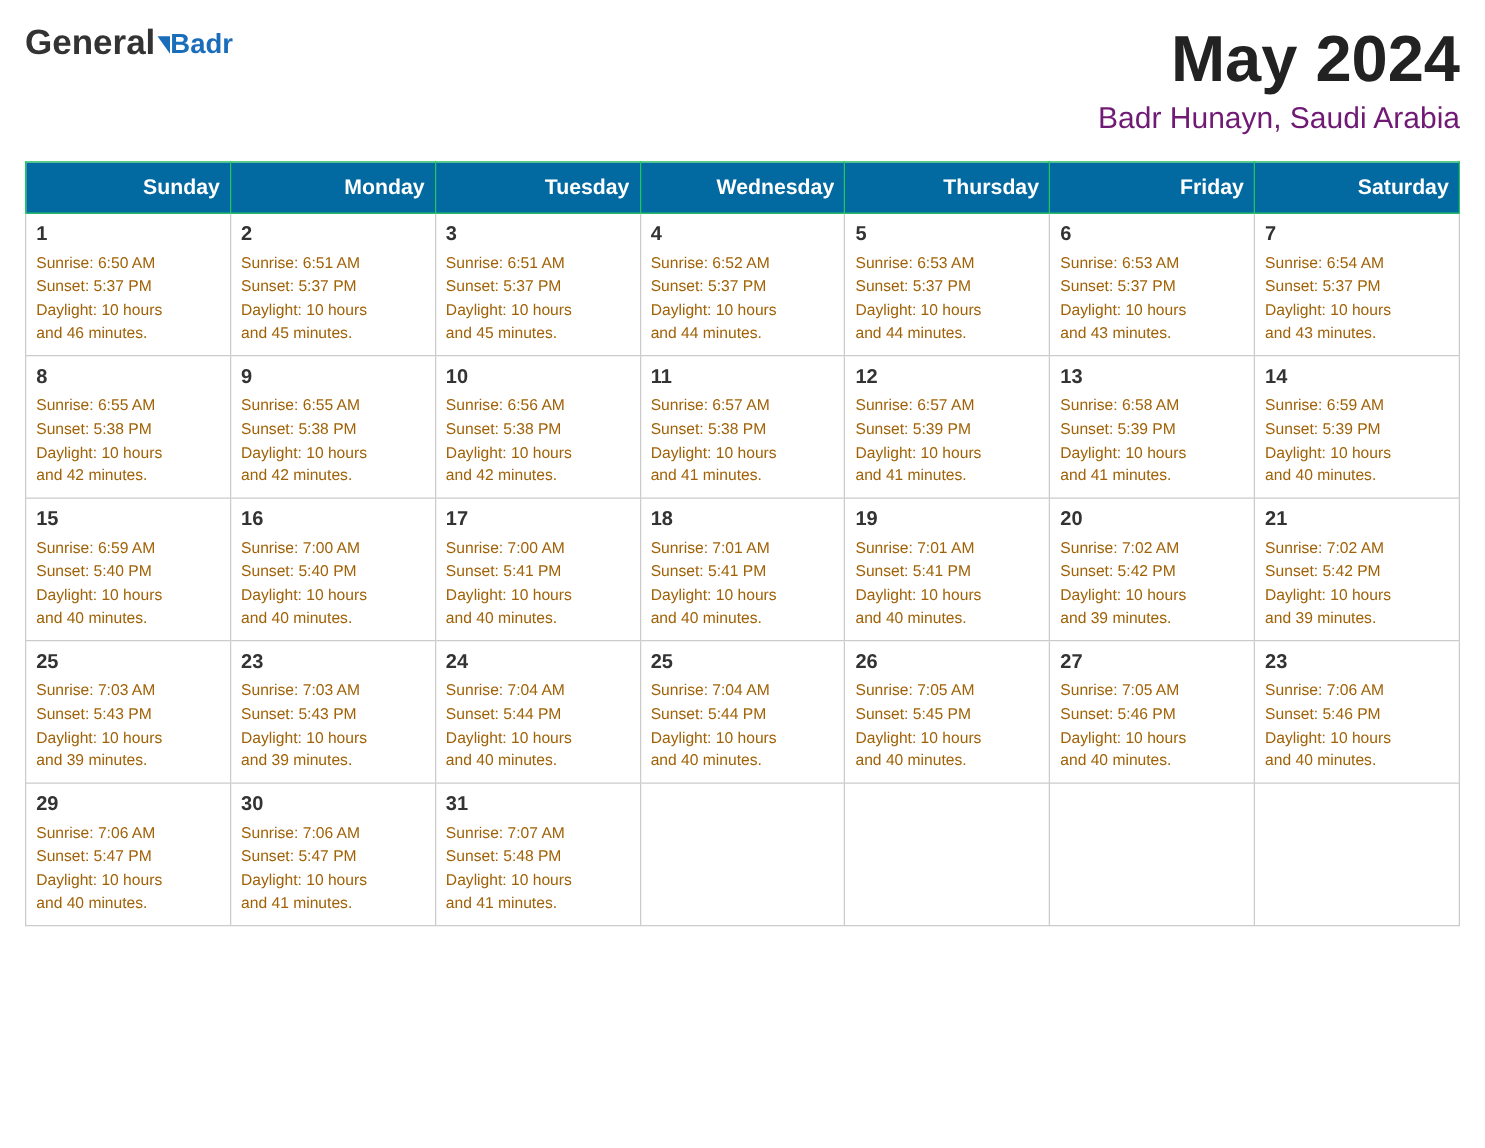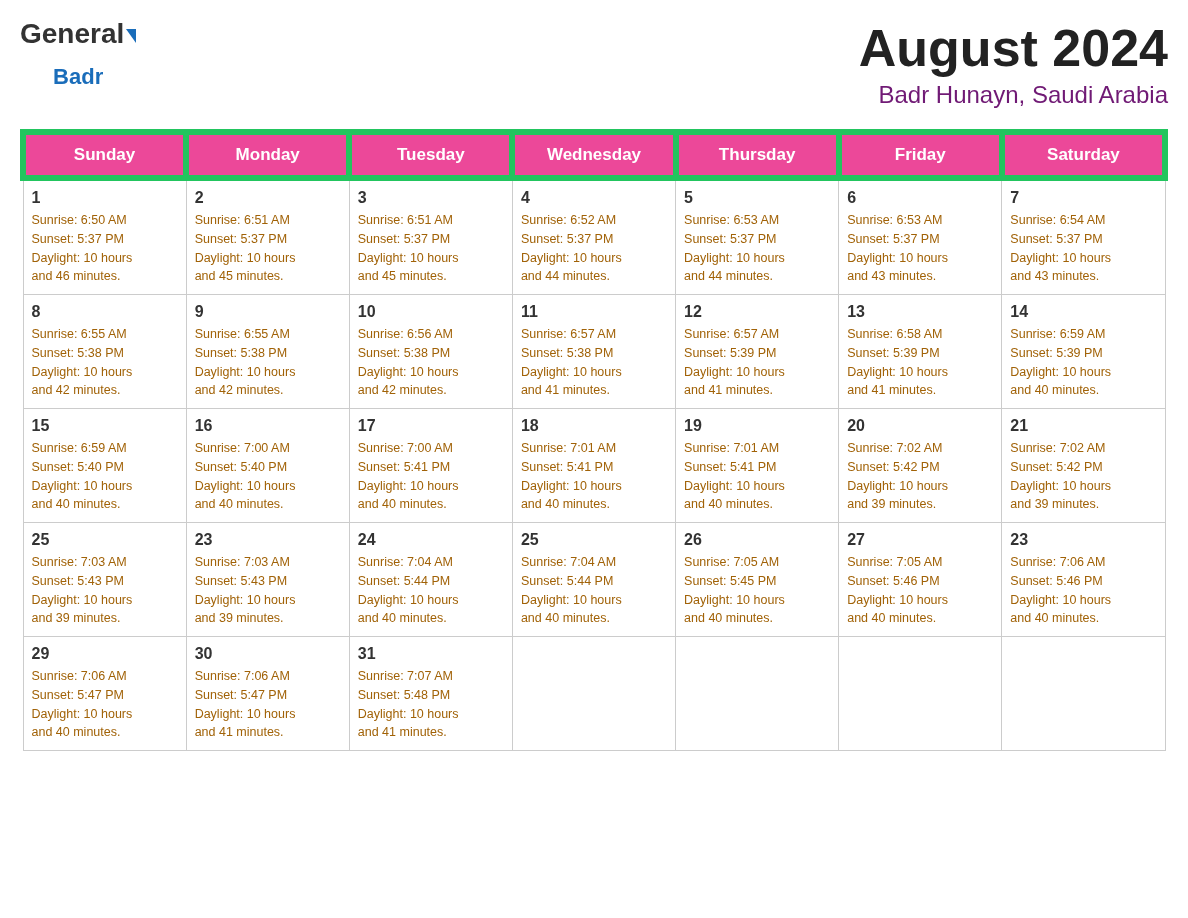--- a/index.html
+++ b/index.html
@@ -11,23 +11,22 @@
       min-height: 918px;
     }
     .header {
       display: flex;
       justify-content: space-between;
       align-items: flex-start;
       margin-bottom: 20px;
     }
     .logo {
       display: flex;
-      flex-direction: column;
-      align-items: center;
-      gap: 20px;
+      flex-direction: row;
+      align-items: flex-end;
     }
     .logo-text {
       font-size: 28px;
       font-weight: bold;
       color: #333;
       line-height: 1;
     }
     .logo-triangle {
       display: inline-block;
       width: 0;
@@ -57,27 +56,27 @@
       font-size: 24px;
       color: #701a75;
       margin-top: 4px;
     }
     table {
       width: 100%;
       border-collapse: collapse;
       table-layout: fixed;
     }
     thead tr th {
-      background-color: #ec4899;
+      background-color: #0369a1;
       color: #fff;
       font-size: 17px;
       font-weight: bold;
       padding: 10px 8px;
-      text-align: center;
-      border: 6px solid #22c55e;
+      text-align: right;
+      border: 1px solid #22c55e;
     }
     tbody tr td {
       vertical-align: top;
       padding: 8px;
       font-size: 13px;
       color: #333;
       border: 1px solid #ccc;
       height: 110px;
     }
     tbody tr td .day-number {
@@ -102,21 +101,21 @@
 <body>
 
 <div class="header">
   <div class="logo">
     <div class="logo-text">
       General<span class="logo-triangle"></span>
     </div>
     <div class="logo-bottom">Badr</div>
   </div>
   <div class="title-block">
-    <div class="month-title">August 2024</div>
+    <div class="month-title">May 2024</div>
     <div class="location-title">Badr Hunayn, Saudi Arabia</div>
   </div>
 </div>
 
 <table>
   <thead>
     <tr>
       <th>Sunday</th>
       <th>Monday</th>
       <th>Tuesday</th>

